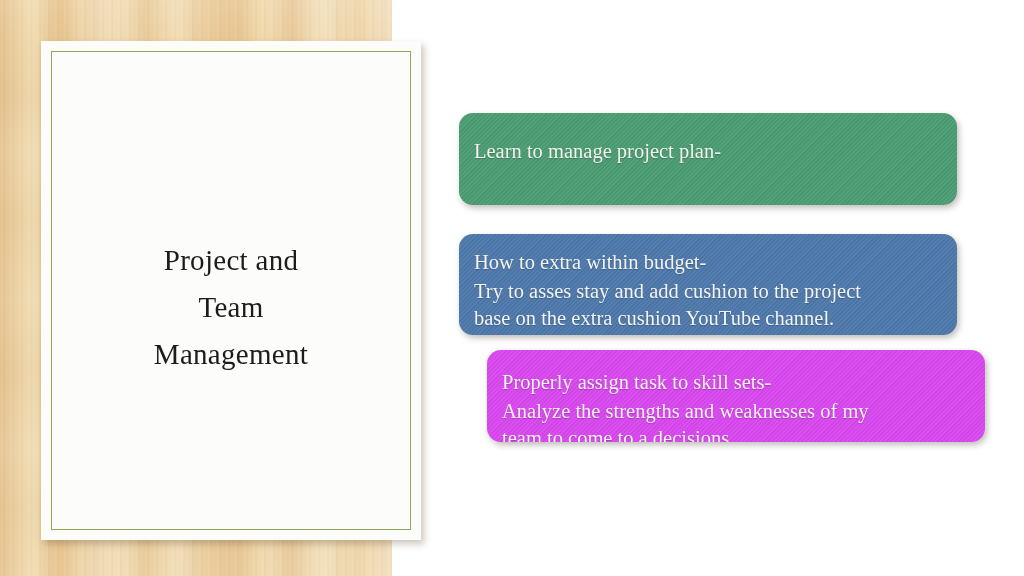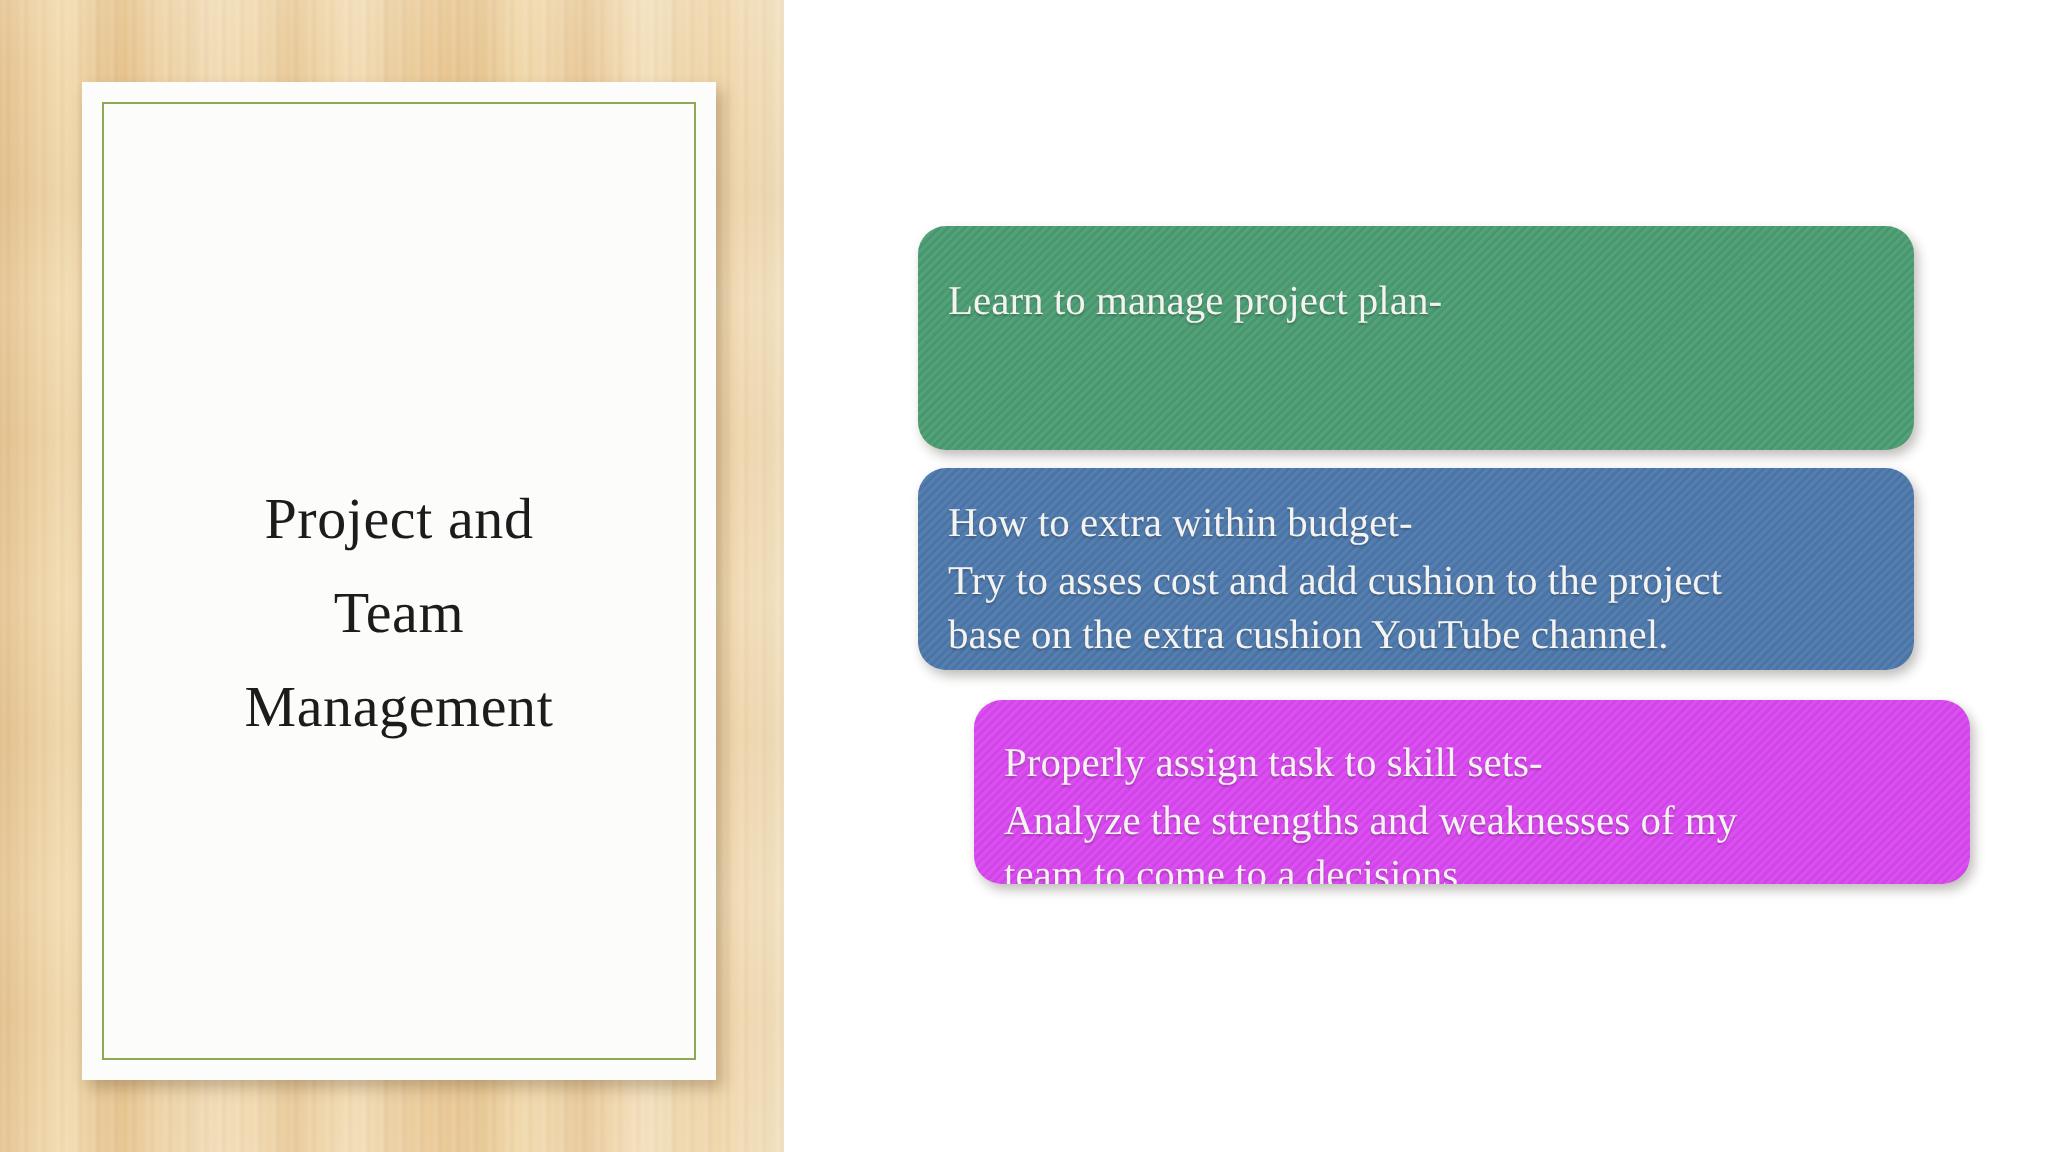--- a/index.html
+++ b/index.html
@@ -84,21 +84,21 @@
         rgba(255,255,255,0.05) 100%
       );
     pointer-events: none;
   }
 
   
   #title-card {
     position: absolute;
     left: 41px;
     top: 41px;
-    width: 317px;
+    width: 380px;
     height: 499px;
     background: #fcfcfa;
     box-shadow: 3px 4px 7px rgba(90,65,35,0.30);
   }
   #title-card-inner-border {
     position: absolute;
     left: 10px;
     top: 10px;
     right: 10px;
     bottom: 10px;
@@ -153,21 +153,21 @@
     line-height: 32px;
     text-shadow: 0 1px 1px rgba(0,0,0,0.22);
   }
   .box-line-body {
     line-height: 27px;
     text-shadow: 0 1px 1px rgba(0,0,0,0.22);
   }
 
   #box-green {
     top: 113px;
-    height: 112px;
+    height: 92px;
     background: #4a9c72;
   }
   #box-blue {
     top: 234px;
     height: 101px;
     background: #4c78ab;
   }
   #box-red {
     top: 350px;
     height: 92px;
@@ -195,21 +195,21 @@
 
   <div id="box-green" class="content-box">
     <div class="box-body">
       <div class="box-line-lead">Learn to manage project plan-</div>
     </div>
   </div>
 
   <div id="box-blue" class="content-box">
     <div class="box-body">
       <div class="box-line-lead">How to extra within budget-</div>
-      <div class="box-line-body">Try to asses cost and add cushion to the project</div>
+      <div class="box-line-body">Try to asses stay and add cushion to the project</div>
       <div class="box-line-body">base on the extra cushion YouTube channel.</div>
     </div>
   </div>
 
   <div id="box-red" class="content-box">
     <div class="box-body">
       <div class="box-line-lead">Properly assign task to skill sets-</div>
       <div class="box-line-body">Analyze the strengths and weaknesses of  my</div>
       <div class="box-line-body">team to come to a decisions.</div>
     </div>

